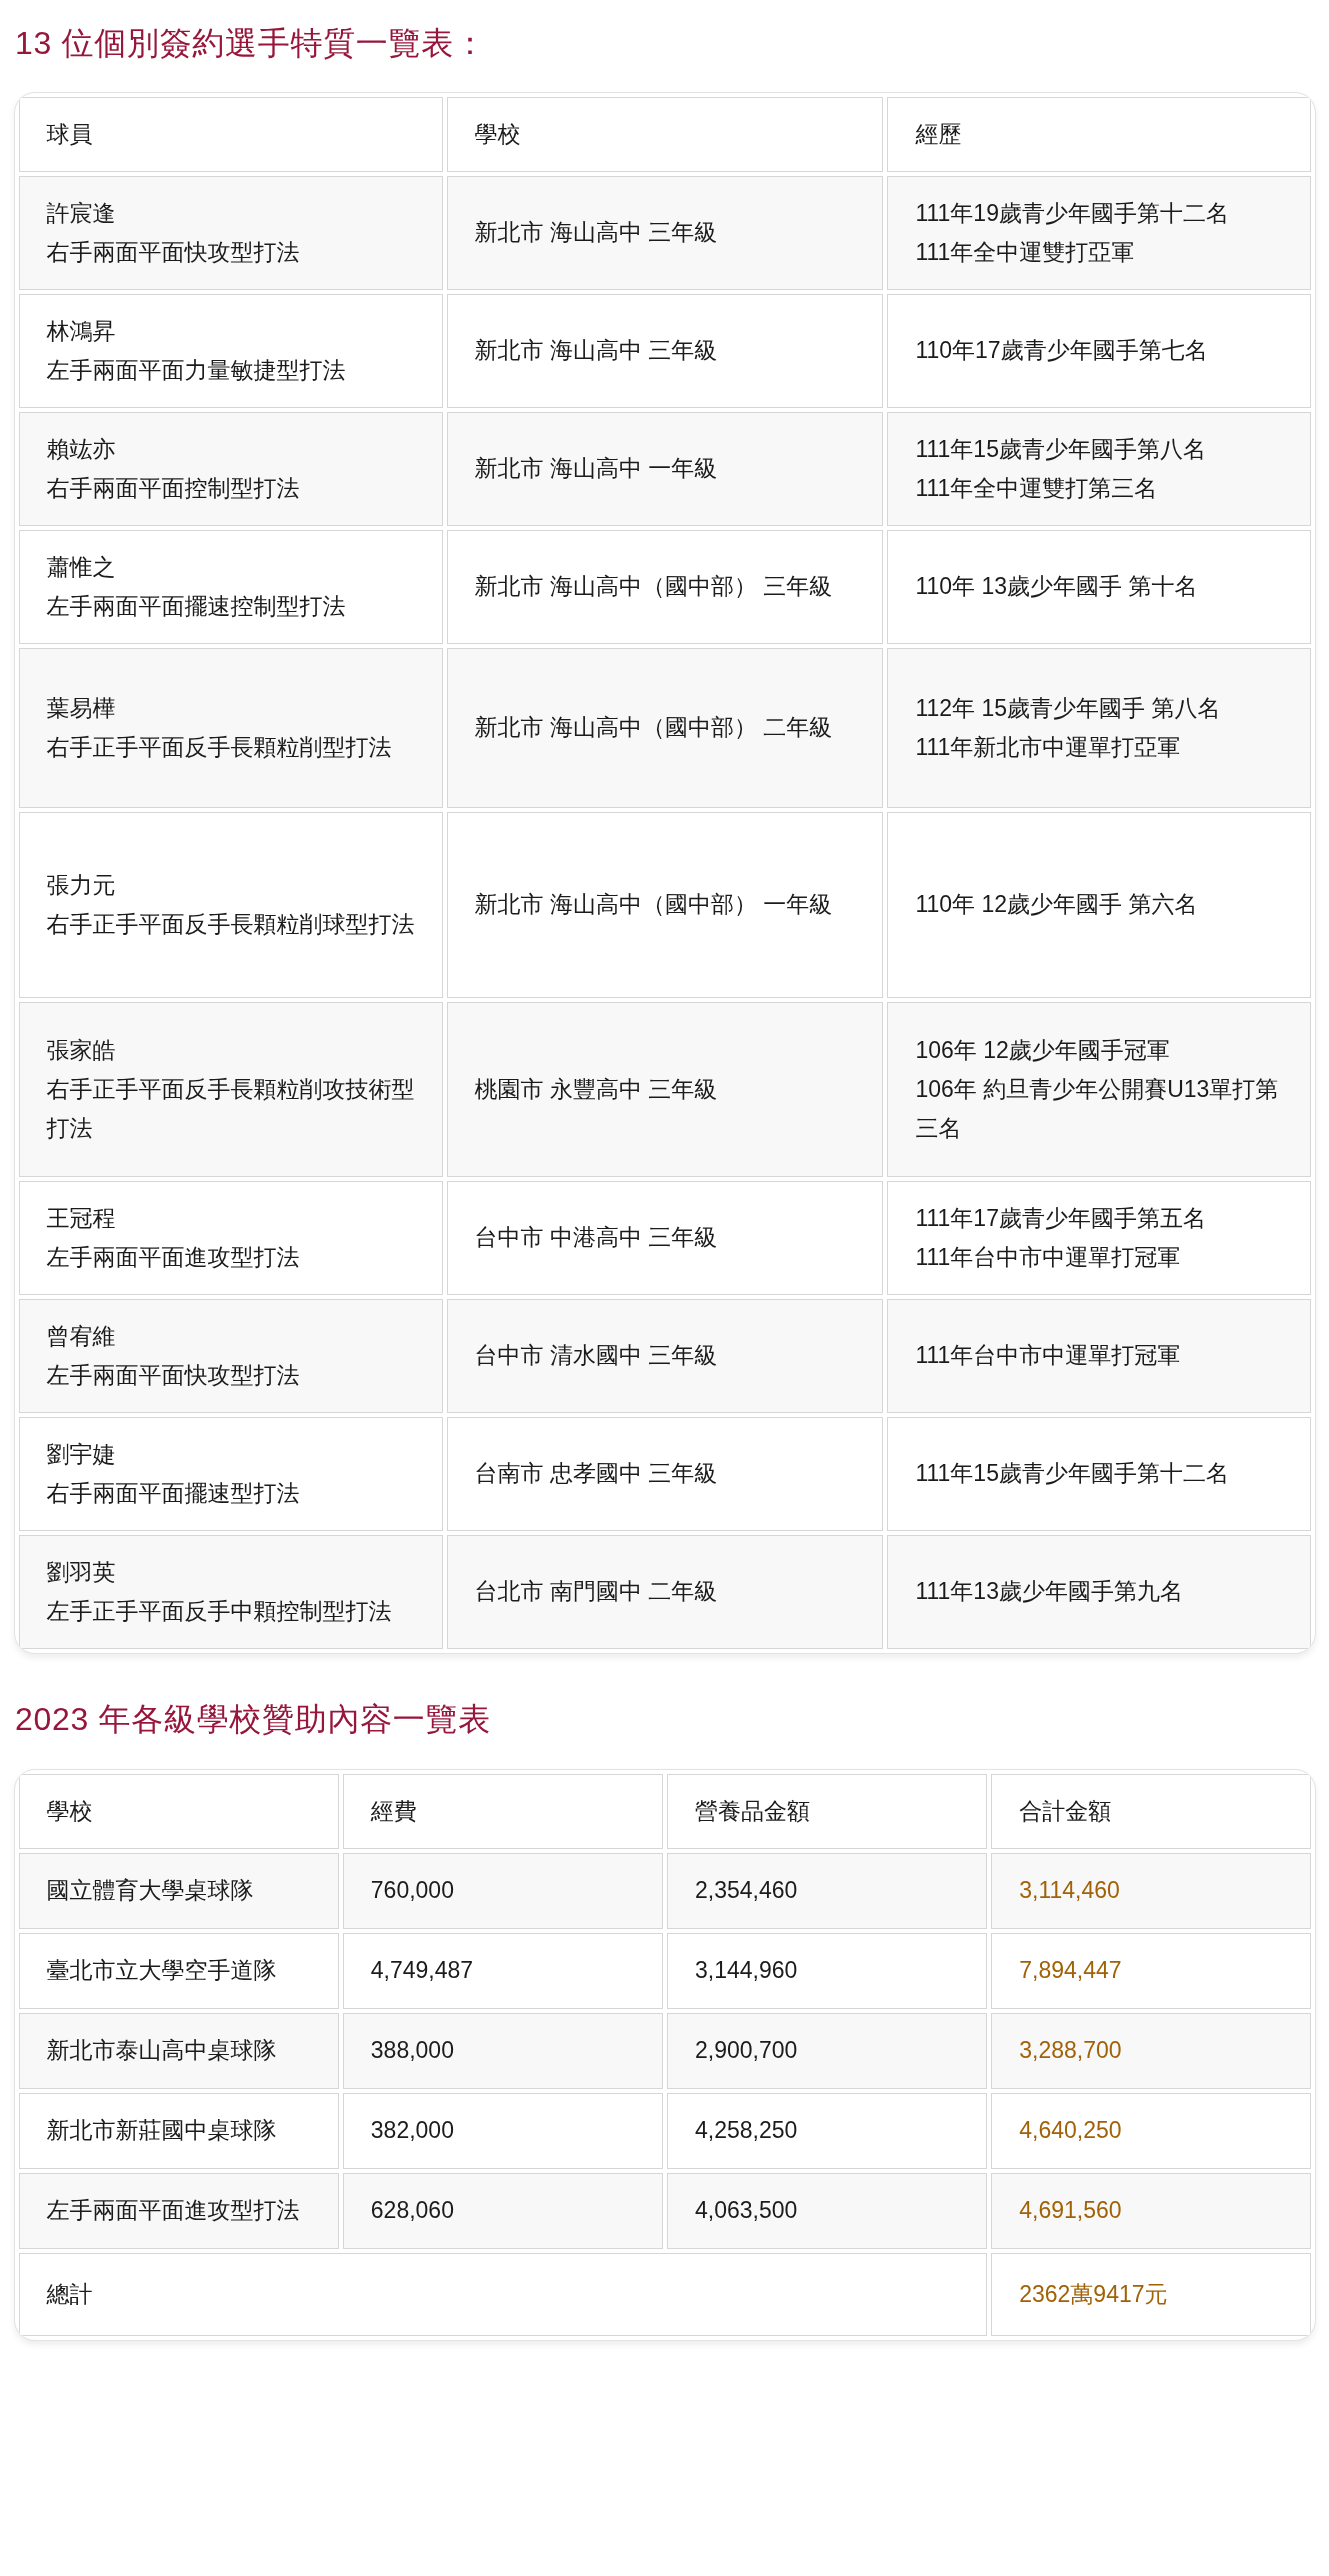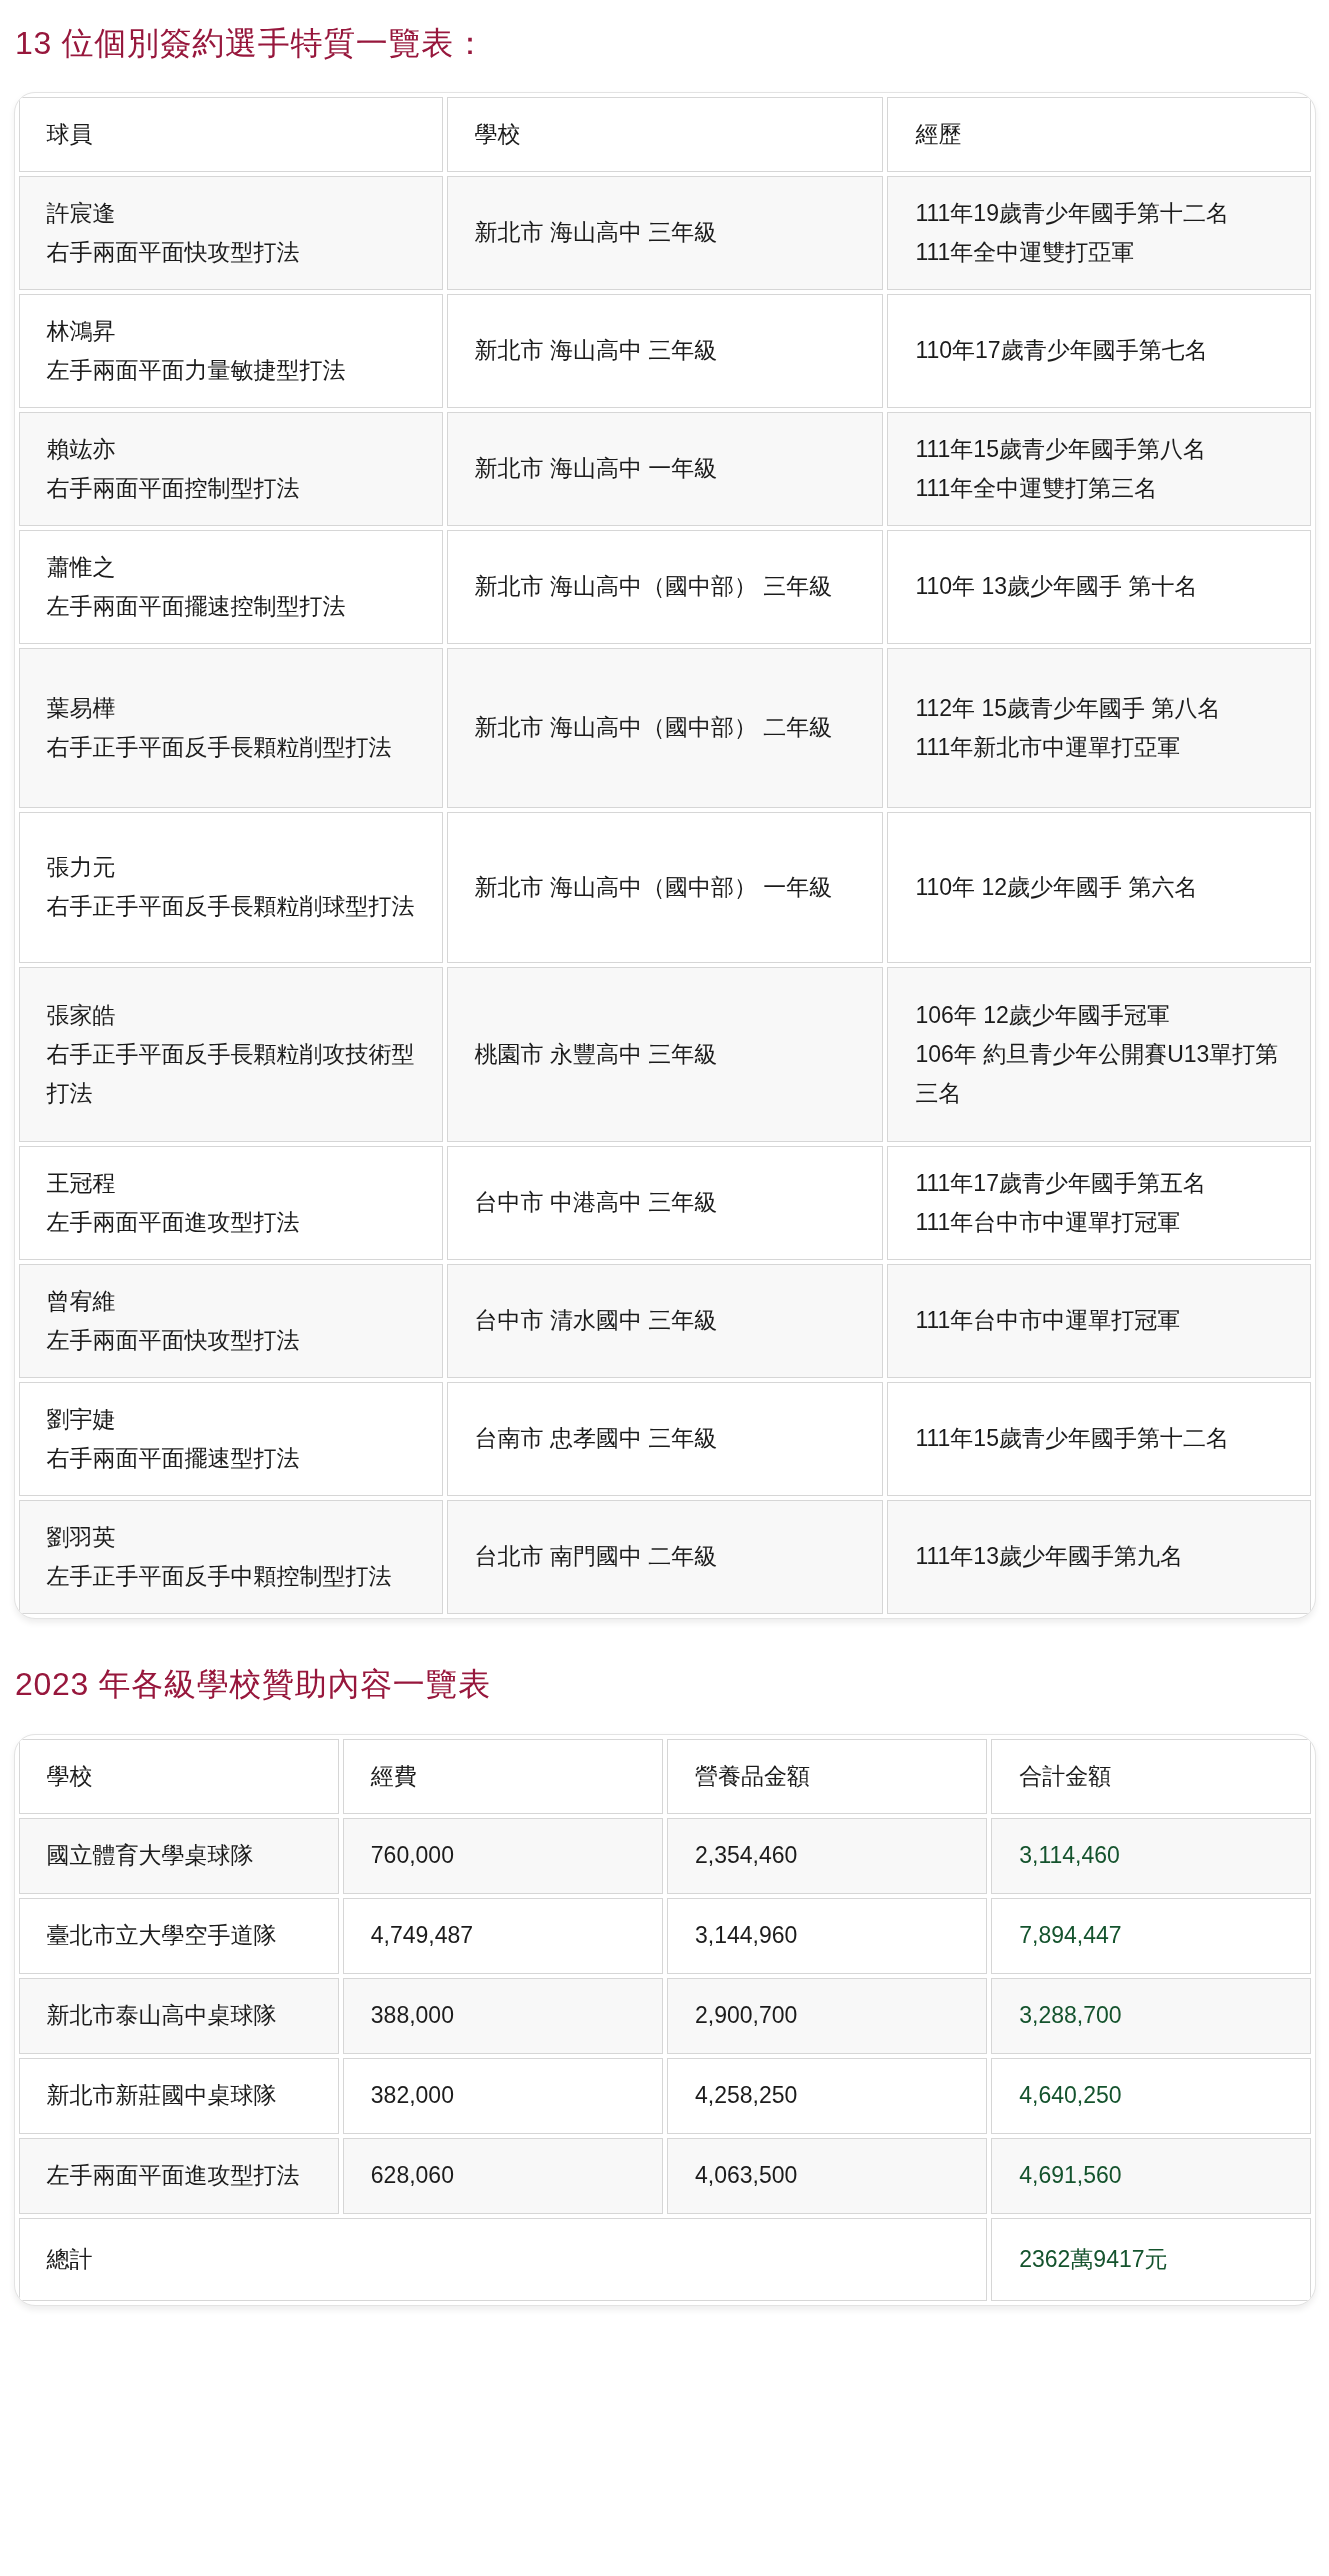--- a/index.html
+++ b/index.html
@@ -52,28 +52,28 @@
     overflow-wrap: break-word;
   }
   
   table.grid tbody tr:nth-child(odd) td { background: #f8f8f8; }
   table.grid tbody tr.no-stripe td,
   table.grid tbody tr:nth-child(even) td { background: #ffffff; }
 
   thead tr { height: 75px; }
   table.players tbody tr { height: 114px; }
   table.players tbody tr.t1 { height: 160px; padding-left: 35px; }
-  table.players tbody tr.t2 { height: 151px; }
+  table.players tbody tr.t2 { height: 186px; }
   table.players tbody tr.t3 { height: 164px; }
   table.players tbody tr.t4 { height: 175px; }
   table.sponsor tbody tr { height: 76px; }
   table.sponsor tbody tr.total-row { height: 83px; }
 
   .ln { min-height: 0; }
-  td.red-val, td.red-val .ln { color: #14532d; }
+  td.red-val, td.red-val .ln { color: #a16207; }
 </style>
 </head>
 <body>
 
 <h1 class="page-title">13 位個別簽約選手特質一覽表：</h1>
 
 <div class="tbl-wrap">
   <table class="grid players">
     <colgroup>
         <col style="width:33%">

